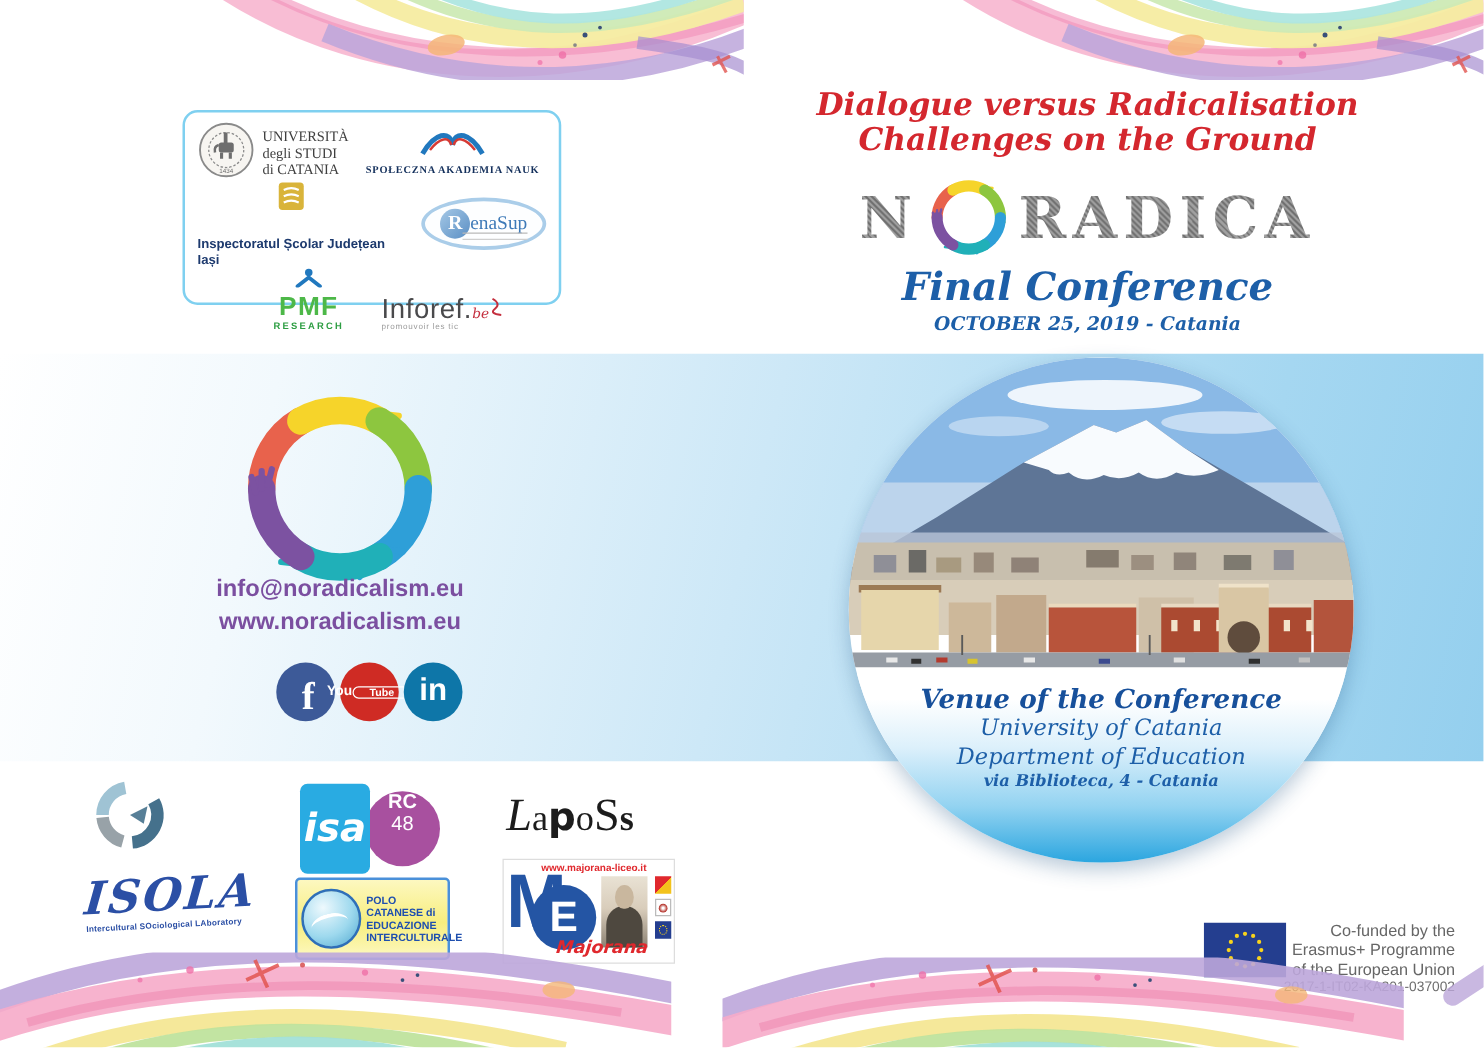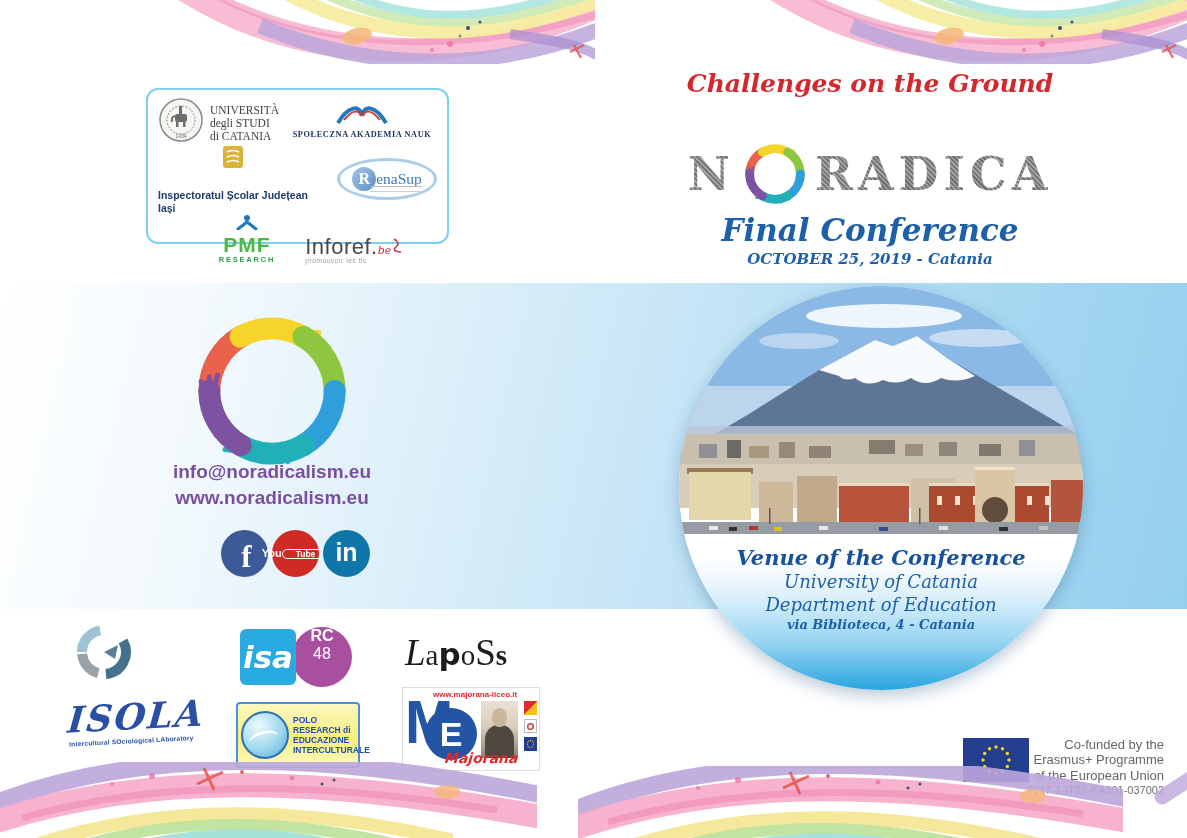--- a/index.html
+++ b/index.html
@@ -89,21 +89,21 @@
   .venue-l{font-size:18px;line-height:1.3;}
   .venue-s{font-size:13px;font-weight:bold;}
 
   
   .ismu{position:absolute;left:72px;top:620px;display:flex;gap:8px;align-items:flex-start;}
   .ismu-text{font-family:"Liberation Serif",serif;}
   .ismu-top{font-size:10px;letter-spacing:2.5px;color:#4a4a4a;}
   .ismu-name{font-size:37px;color:#8e959b;letter-spacing:2px;line-height:1;}
   .ismu-sub{font-size:6.6px;color:#8e959b;letter-spacing:.7px;line-height:1.3;margin-top:2px;}
   .isa-group{position:absolute;left:240px;top:627px;display:flex;align-items:center;}
-  .isa{width:56px;height:56px;background:#29abe2;border-radius:6px;display:flex;align-items:center;justify-content:center;z-index:1;}
+  .isa{width:56px;height:72px;background:#29abe2;border-radius:6px;display:flex;align-items:center;justify-content:center;z-index:1;}
   .isa span{color:#fff;font-weight:bold;font-style:italic;font-size:31px;font-family:"DejaVu Sans",sans-serif;}
   .rc48{width:60px;height:60px;border-radius:50%;background:#a8509f;margin-left:-4px;
     display:flex;align-items:center;color:#fff;font-size:16px;flex-direction:column;}
   .rc48 .rc{font-weight:bold;}
   .laposs{position:absolute;left:405px;top:631px;color:#1c1c1c;display:flex;align-items:baseline;
     font-family:"Liberation Serif",serif;}
   .lp1{font-size:37px;font-style:italic;}
   .lp2,.lp4{font-size:29px;}
   .lp3{font-size:31px;font-family:"DejaVu Sans",sans-serif;font-weight:bold;}
   .lp5{font-size:37px;}
@@ -249,20 +249,21 @@
           <div class="inf-sub">promouvoir les tic</div>
         </div>
         <svg width="13" height="18" viewBox="0 0 13 18">
           <path d="M3,3 q7,4 2,8 q-5,4 5,5" stroke="#c42f3e" stroke-width="1.6" fill="none"></path>
         </svg>
       </div>
     </div>
   </div>
 
   <div class="main-title">
+    <div>Dialogue versus Radicalisation</div>
     <div>Challenges on the Ground</div>
   </div>
 
   <div class="noradica">
     <span class="nl">N</span>
     <span class="o-wrap">
       <svg class="hands-svg" viewBox="0 0 120 120">
         <g fill="none" stroke-linecap="round">
           <path d="M20,60 A40,40 0 0 1 40,25.4" stroke="#e8624c" stroke-width="14"></path>
           <path d="M40,25.4 l8,-4 M41,21.5 l9,-1 M38,29 l6,-7" stroke="#e8624c" stroke-width="3.2"></path>
@@ -415,21 +416,21 @@
 
   <div class="isola">
     <span class="isola-name">ISOLA</span>
     <div class="isola-sub">Intercultural SOciological LAboratory</div>
   </div>
 
   <div class="polo">
     <div class="polo-emblem"></div>
     <div class="polo-text">
       <div>POLO</div>
-      <div>RESEARCH di</div>
+      <div>CATANESE di</div>
       <div>EDUCAZIONE</div>
       <div>INTERCULTURALE</div>
     </div>
   </div>
 
   <div class="me-logo">
     <div class="me-m">M</div>
     <div class="me-circle">E</div>
     <div class="me-portrait"></div>
     <div class="me-url">www.majorana-liceo.it</div>

